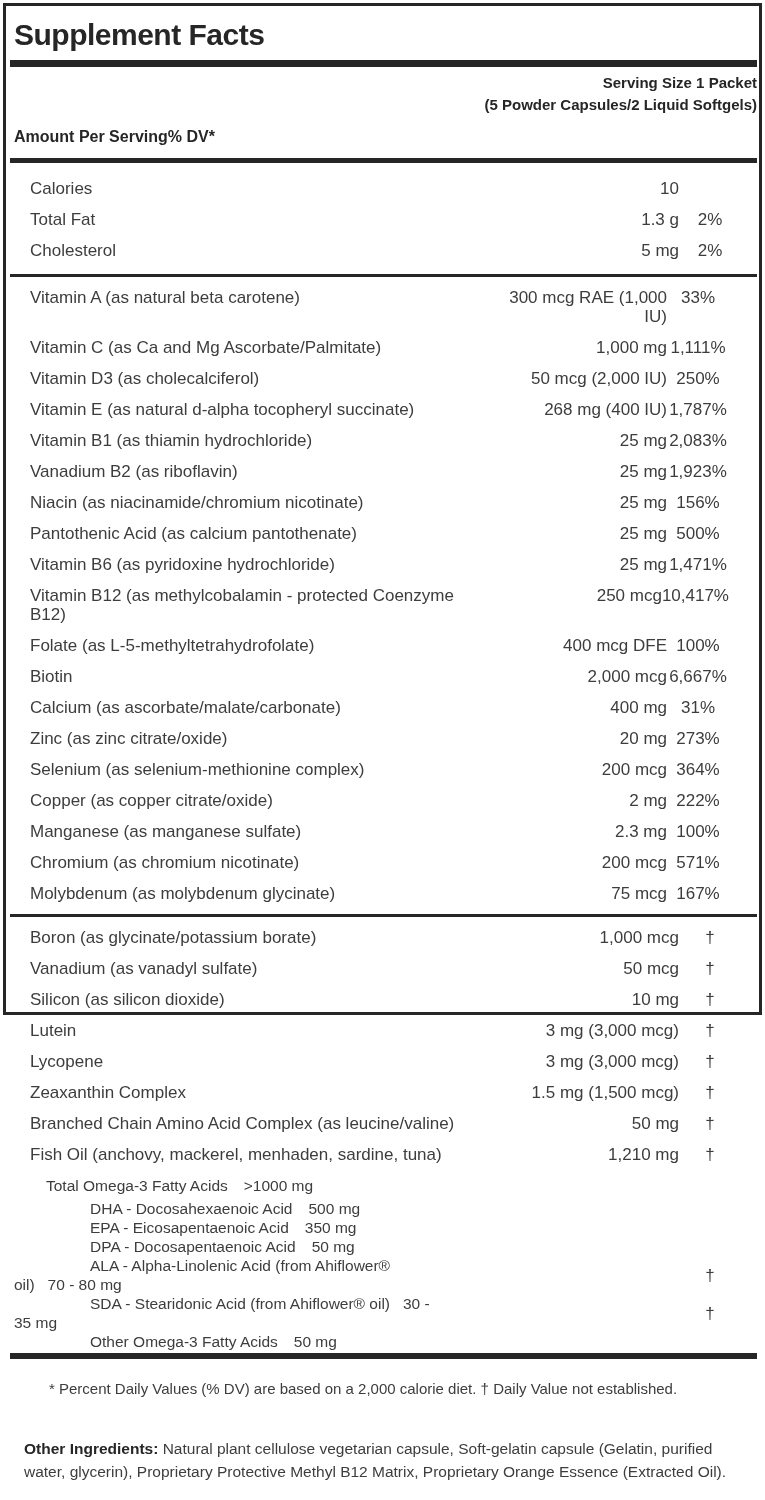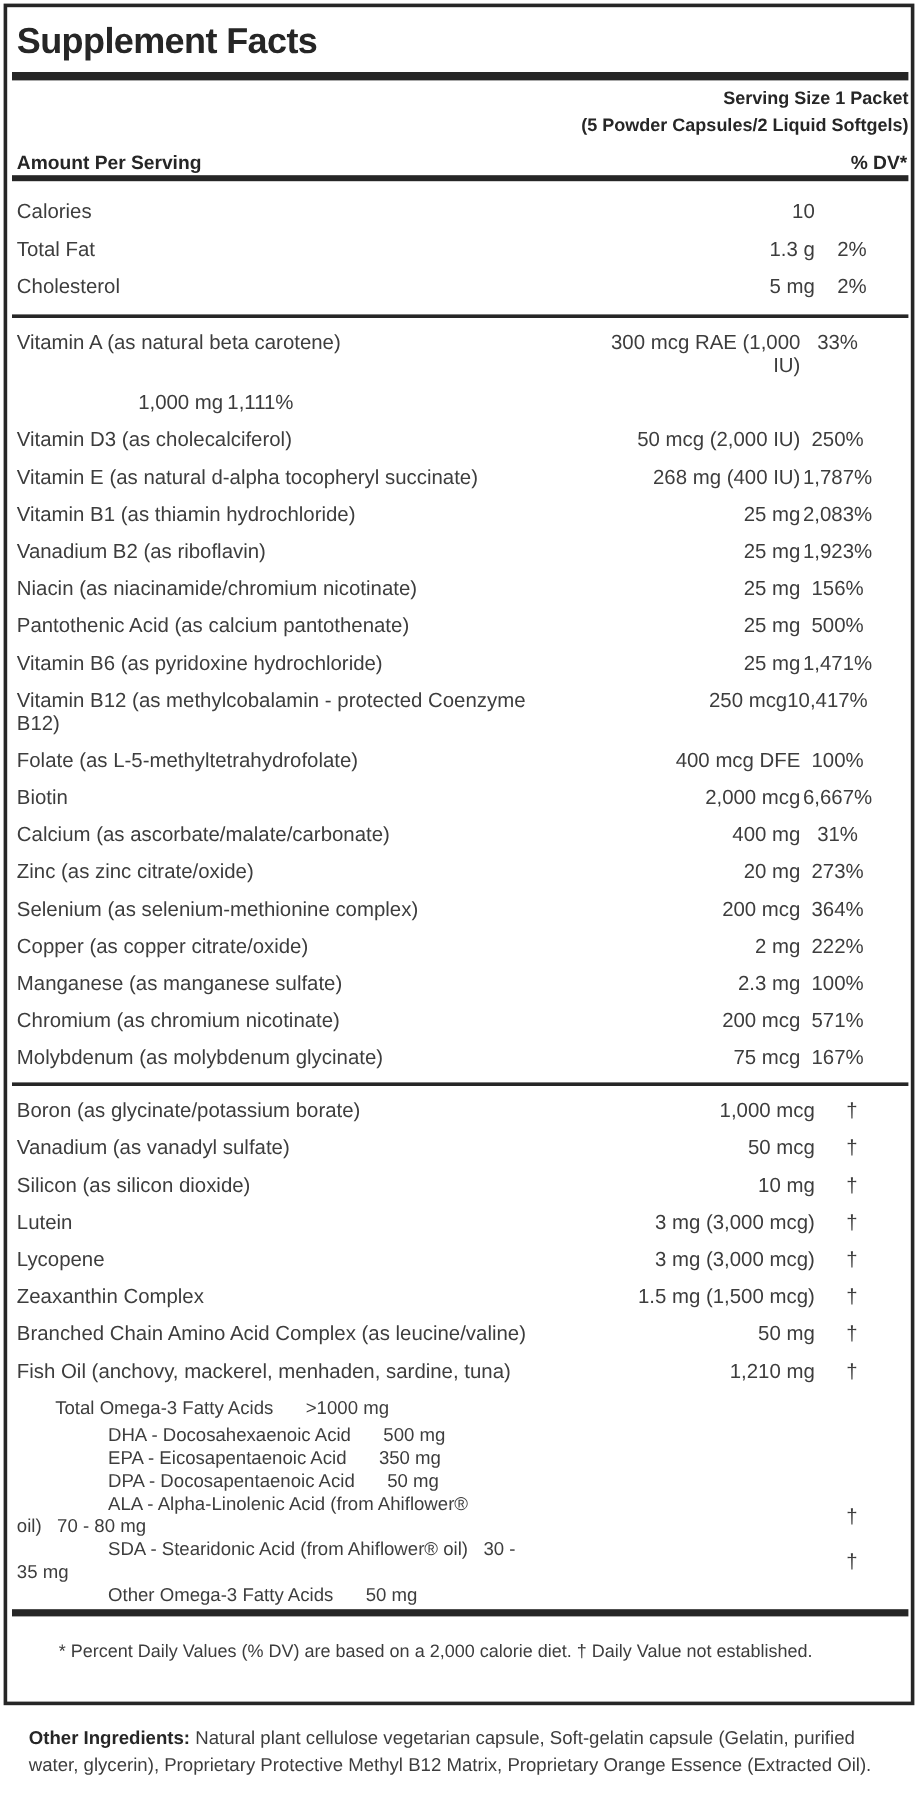--- a/index.html
+++ b/index.html
@@ -4,56 +4,56 @@
 <style>
   :root { --ink:#262626; --txt:#3d3d3d; }
   html,body { margin:0; padding:0; }
   body {
     width:765px; height:1500px; position:relative; overflow:hidden;
     background:#ffffff;
     font-family:"Liberation Sans","DejaVu Sans",sans-serif;
     color:var(--txt);
   }
   .panel {
-    position:absolute; left:3px; top:3px; width:759px; height:1418px;
+    position:absolute; left:3px; top:3px; width:759px; height:1012px;
     box-sizing:border-box; border:3px solid var(--ink); background:#fff;
   }
   .title {
     font-size:30px; font-weight:bold; letter-spacing:-0.5px; line-height:32px;
     color:var(--ink); padding:13px 10px 9px 8px;
   }
   .bar   { height:7px; background:var(--ink); margin:0 2px 0 4px; }
   .bar.mid { height:5px; }
   .bar.btm { height:6px; }
   .rule  { height:3px; background:var(--ink); margin:0 2px 0 4px; }
   .serving {
     margin-left:444px; padding:5px 2px 3px 0;
     font-size:15px; font-weight:bold; line-height:22px; color:var(--ink);text-align:right;
   }
   .hdr-row {
-    display:flex; justify-content:space-between; align-items:flex-end;
+    display:flex; align-items:flex-end;
     font-size:16px; font-weight:bold; color:var(--ink);
-    padding:9px 3px 0 8px;
+    padding:9px 3px 12px 8px;
   }
   .sec1 { padding:10px 0 8px 0; }
   .sec2 { padding:5px 12px 5px 0; }
   .sec3 { padding:5px 0 0 0; }
   .row {
     display:flex; align-items:flex-start;
     font-size:17px; line-height:19px; color:var(--txt);
     padding:6px 18px 6px 8px;
   }
-  .row .name { flex:1 1 auto; padding-right:8px; }
+  .row .name { flex:1 1 auto; padding-right:8px;margin-left:16px; }
   .row .amt  { flex:0 0 172px; text-align:right; }
   .row .dv   { flex:0 0 62px; display:flex; justify-content:center; white-space:nowrap; }
   
   .omega { padding:2px 18px 2px 2px; font-size:15.5px; line-height:19px; color:var(--txt); }
   .o-total { padding:3px 0 2px 38px; line-height:22px; }
   .o-sub  { padding-left:82px; }
-  .o-amt  { margin-left:27px; white-space:pre; }
+  .o-amt  { margin-left:16px; white-space:pre; }
   .o-flex { display:flex; align-items:flex-start; }
   .o-left { flex:1 1 auto; }
   .o-dv   { flex:0 0 62px; display:flex; justify-content:center; align-self:center; font-size:17px; }
   .o-l1   { padding-left:82px; white-space:pre-wrap; }
   .o-l2   { padding-left:6px;  white-space:pre-wrap; }
   .footnote { font-size:15px; line-height:19px; padding:20px 8px 9px 3px; color:var(--txt);margin-left:40px; }
   .other-ing {
     position:absolute; top:1437px; left:24px; width:716px;
     font-size:15.5px; line-height:23px; color:var(--txt);
   }
@@ -104,20 +104,21 @@
   <div class="rule"></div>
   <div class="sec2" id="sec-vitamins">
       <div class="row">
     <span class="name">Vitamin A (as natural beta carotene)</span>
     <span class="amt">300 mcg RAE (1,000 IU)</span>
     <span class="dv">
           <span>33%</span>
         </span>
   </div>
       <div class="row">
+    <span class="name">Vitamin C (as Ca and Mg Ascorbate/Palmitate)</span>
     <span class="amt">1,000 mg</span>
     <span class="dv">
           <span>1,111%</span>
         </span>
   </div>
       <div class="row">
     <span class="name">Vitamin D3 (as cholecalciferol)</span>
     <span class="amt">50 mcg (2,000 IU)</span>
     <span class="dv">
           <span>250%</span>

